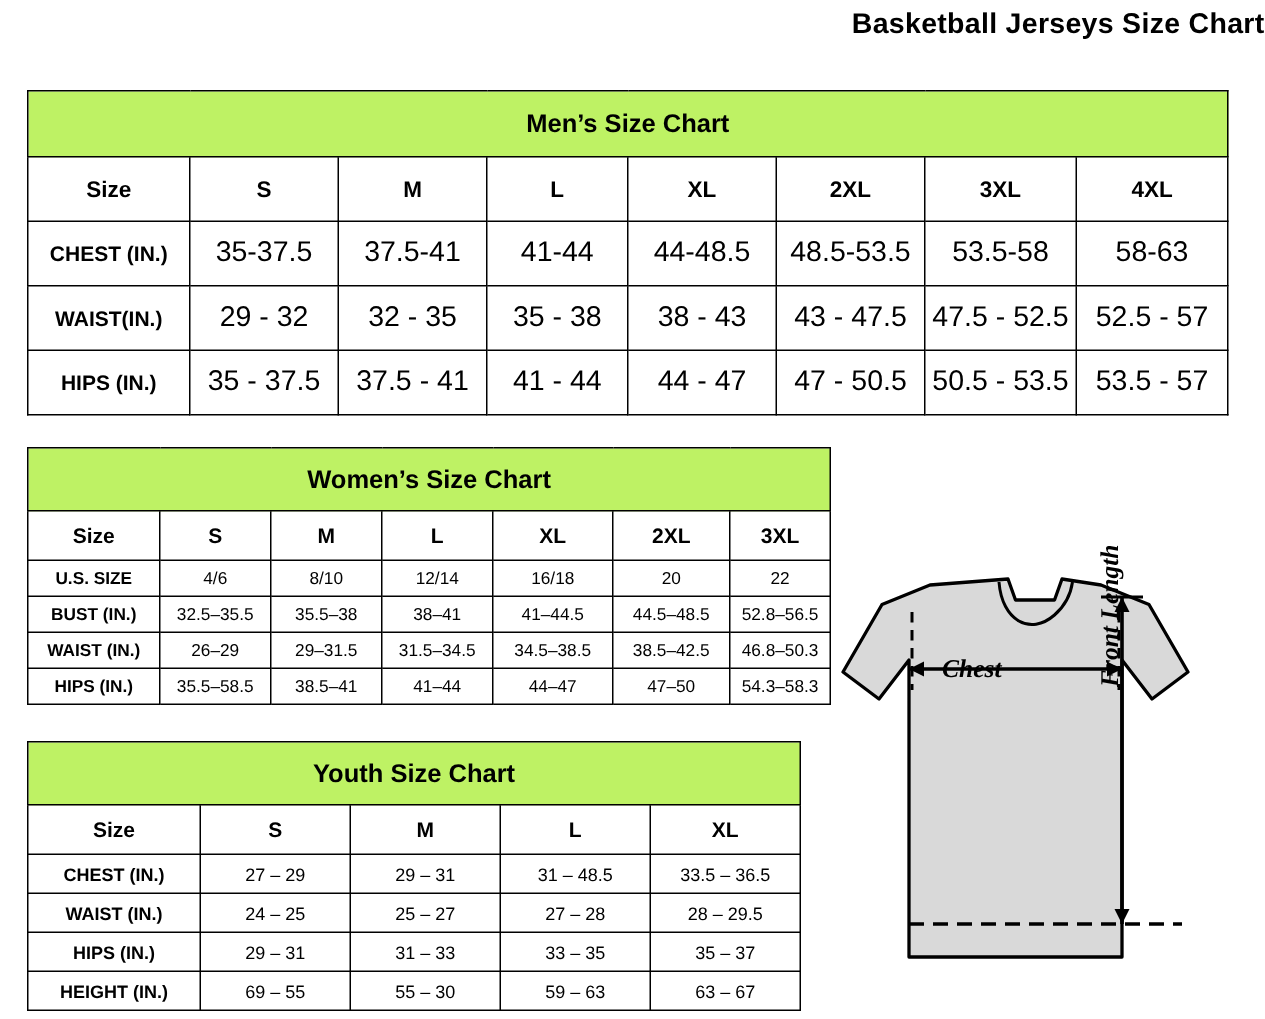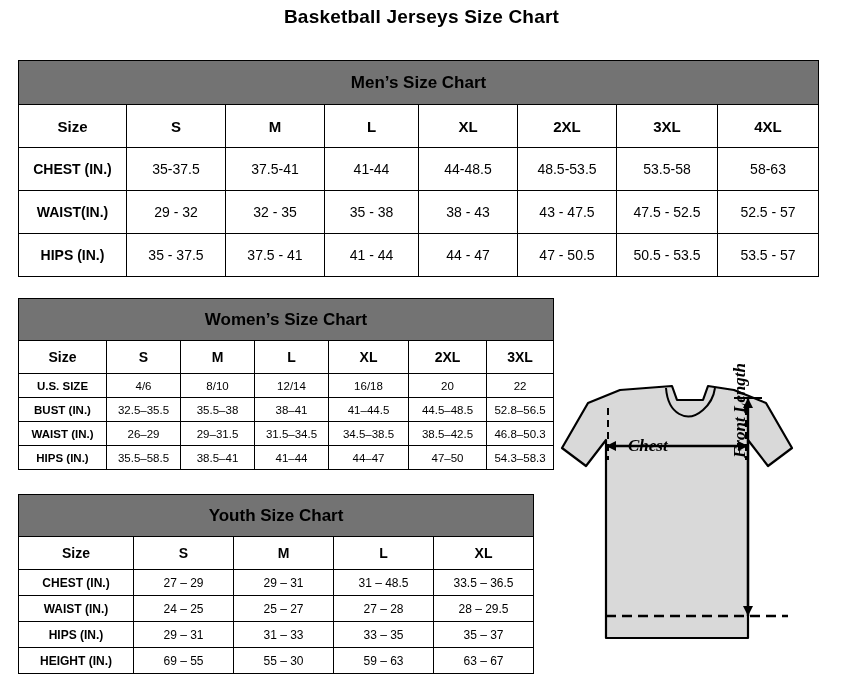--- a/index.html
+++ b/index.html
@@ -13,57 +13,57 @@
     position: relative;
     font-family: "Liberation Sans", sans-serif;
     color: #000000;
     overflow: hidden;
   }
   #page-title {
     position: absolute;
     top: 6px;
     left: 0;
     width: 843px;
-    text-align: center;
+    text-align: right;
     font-size: 19px;
     font-weight: bold;
     letter-spacing: .2px;
   }
 
   table {
     border-collapse: collapse;
     table-layout: fixed;
   }
   table td, table th {
     border: 1px solid #000;
     text-align: center;
     vertical-align: middle;
     padding: 0;
     background: #ffffff;
   }
   .caption-cell {
-    background: #737373;
+    background: #bef264;
     font-weight: bold;
   }
   .hdr-cell {
     font-weight: bold;
   }
   .rowlabel {
     font-weight: bold;
   }
 
   
   #men-table {
     position: absolute;
     top: 60px;
     left: 18px;
     width: 800px;
   }
   #men-table .caption-cell { height: 43px; font-size: 17px; }
-  #men-table td { height: 42px; font-size: 14px; }
+  #men-table td { height: 42px; font-size: 19px; }
   #men-table .hdr-cell { font-size: 15px; }
   #men-table .rowlabel { font-size: 14px; }
 
   
   #women-table {
     position: absolute;
     top: 298px;
     left: 18px;
     width: 535px;
     padding-left: 19px;

